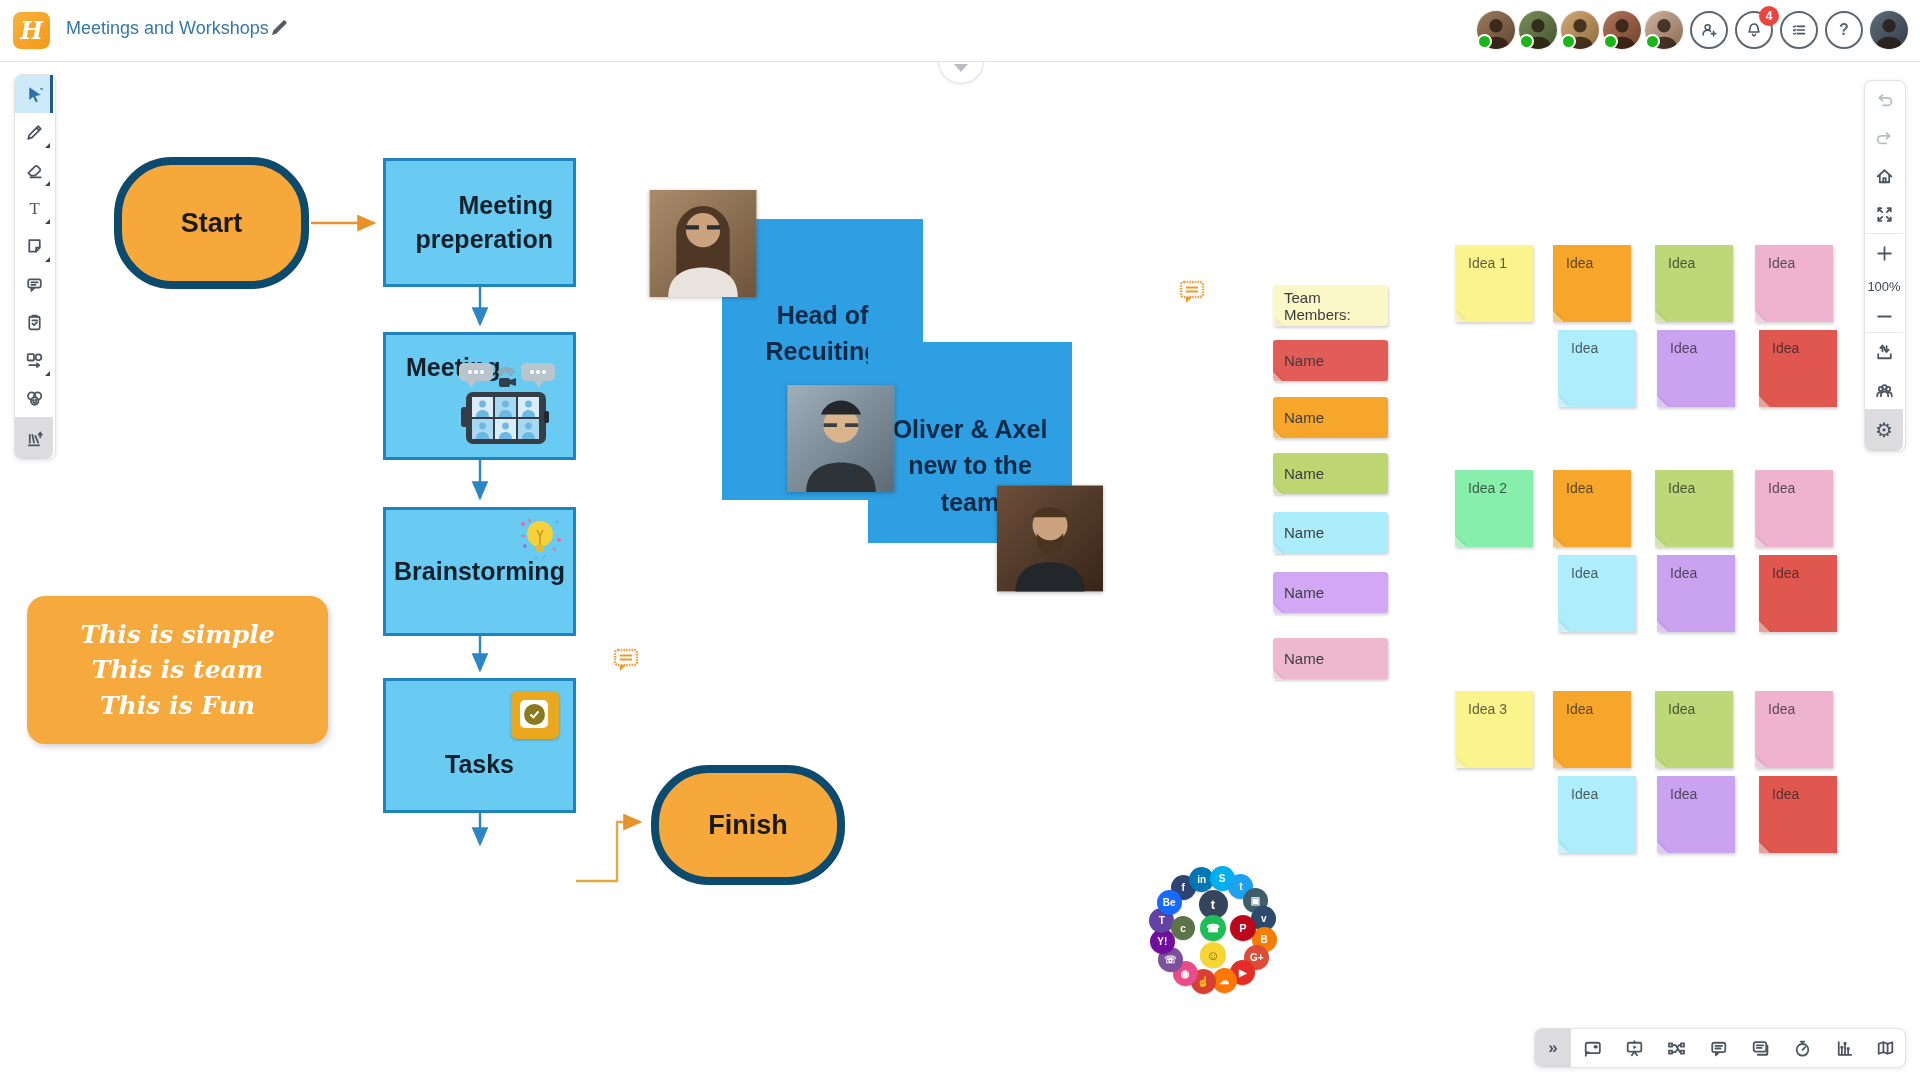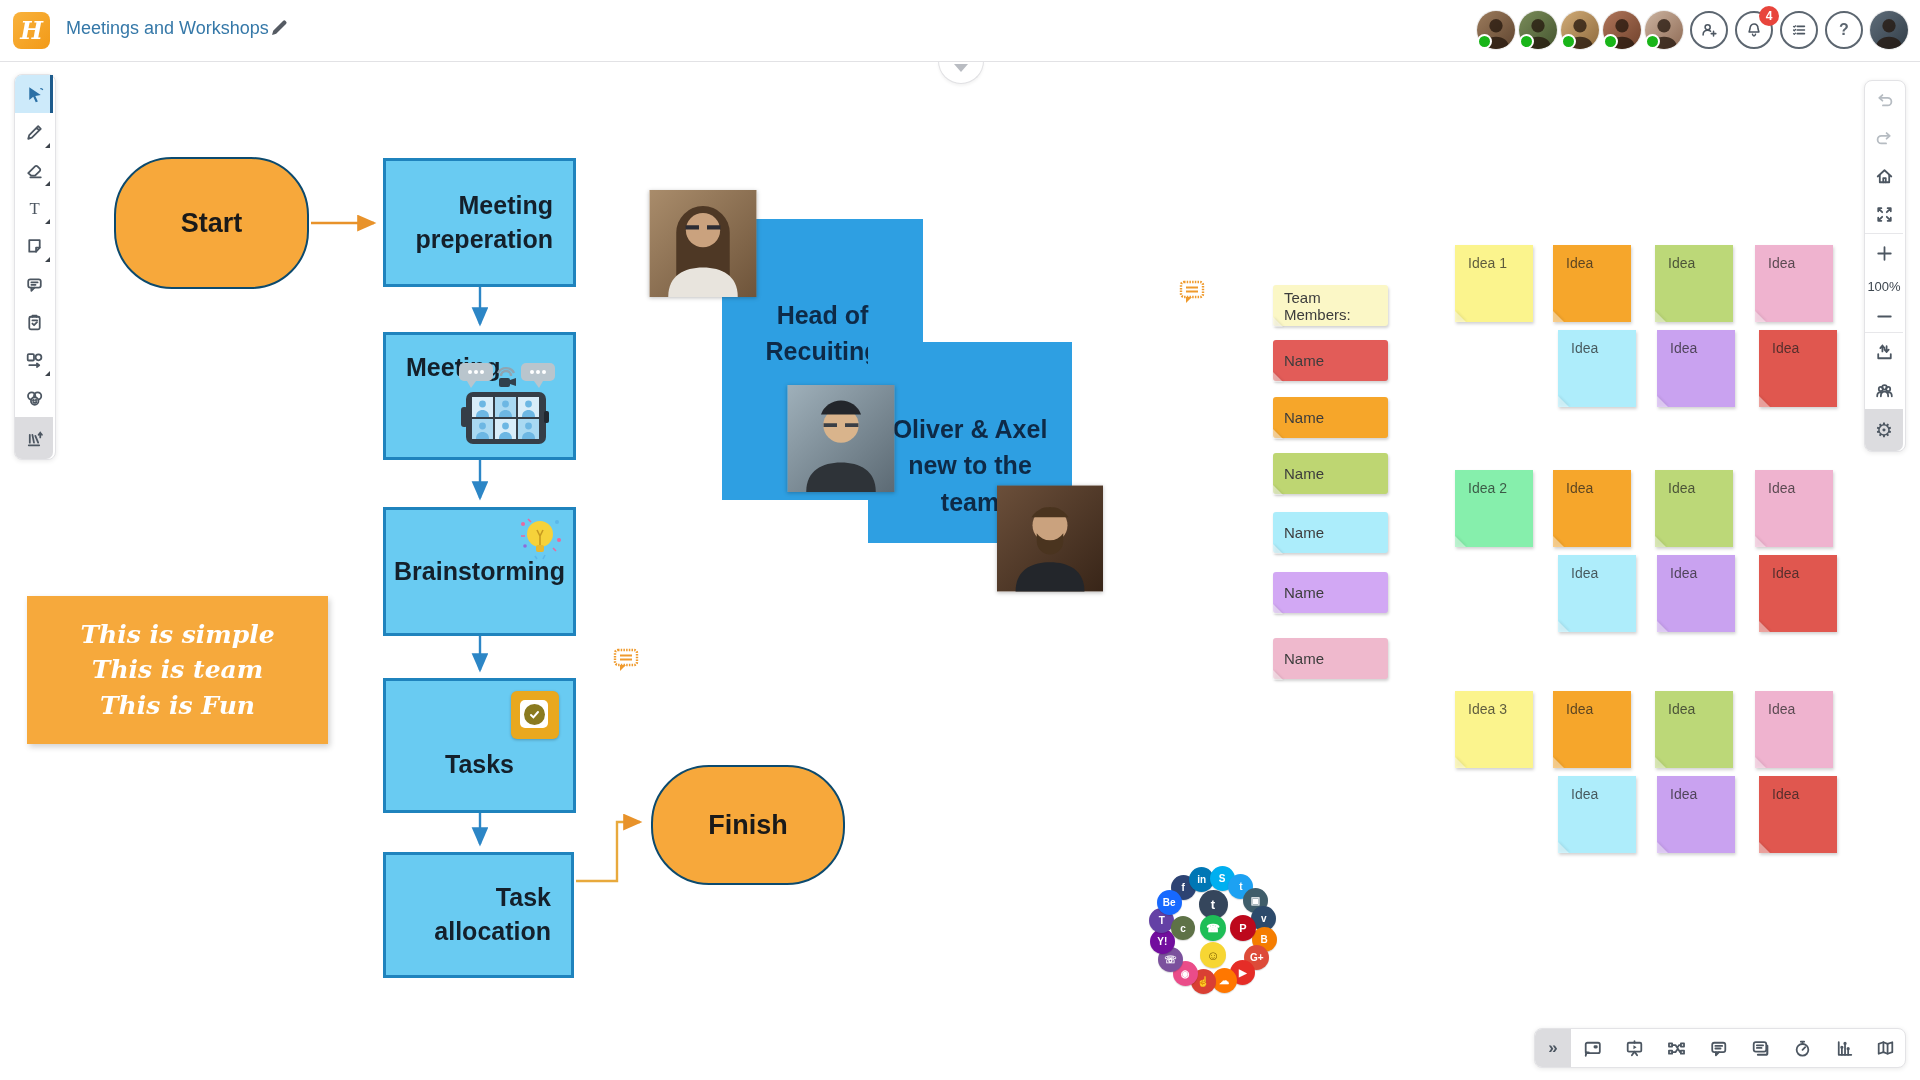--- a/index.html
+++ b/index.html
@@ -31,29 +31,29 @@
   .titem.active{background:#cdeafa;box-shadow:inset -3px 0 0 #1d5b8c;border-radius:7px 0 0 0;}
   .titem .corner{position:absolute;right:3px;bottom:3px;width:0;height:0;border-left:5px solid transparent;border-bottom:5px solid #3c434a;}
   .greyitem{background:#dcdcdf;}
   .ic{stroke:#4c5661;fill:none;stroke-width:1.7;stroke-linecap:round;stroke-linejoin:round;}
   .ic-dim{stroke:#b6bcc2;}
   
   #canvas{position:absolute;left:0;top:0;width:1920px;height:1080px;}
   .flow-box{position:absolute;background:#69cbf2;border:3px solid #1f83bd;box-sizing:border-box;
     display:flex;align-items:center;justify-content:center;text-align:right;
     color:#14202b;font-size:25px;font-weight:600;line-height:1.35;}
-  .flow-pill{position:absolute;background:#f7a83b;border:2px solid #0c4a6e;border-radius:58px;box-sizing:border-box;
+  .flow-pill{position:absolute;background:#f7a83b;border:8px solid #0c4a6e;border-radius:58px;box-sizing:border-box;
     display:flex;align-items:center;justify-content:center;color:#1a1a1a;font-size:27px;font-weight:600;}
   .flat-card{position:absolute;background:#2e9fe2;display:flex;align-items:center;justify-content:center;
     text-align:center;color:#0e2a47;font-size:25px;font-weight:600;line-height:1.45;}
   .photo{position:absolute;box-shadow:0 1px 4px rgba(0,0,0,.25);overflow:hidden;}
   .photo svg{display:block;}
   #orange-note{position:absolute;left:27px;top:596px;width:301px;height:148px;background:#f6a93c;
     box-shadow:2px 3px 6px rgba(0,0,0,.18);display:flex;flex-direction:column;align-items:center;justify-content:center;
-    color:#fff;font-family:"DejaVu Serif",serif;font-style:italic;font-weight:bold;font-size:25px;line-height:1.42;}
+    color:#fff;font-family:"DejaVu Serif",serif;font-style:italic;font-weight:bold;font-size:25px;line-height:1.42;border-radius:18px;}
   .sticky{position:absolute;box-sizing:border-box;padding:10px 13px;font-size:14px;color:rgba(30,30,30,.72);
     box-shadow:1px 2px 3px rgba(0,0,0,.18);}
   .sticky::after{content:"";position:absolute;left:0;bottom:0;width:0;height:0;
     border-left:11px solid rgba(255,255,255,.45);border-top:11px solid transparent;
     filter:drop-shadow(1px -1px 1px rgba(0,0,0,.15));}
   .tag{position:absolute;left:1273px;width:115px;height:41px;box-sizing:border-box;border-radius:3px;
     display:flex;align-items:center;padding-left:11px;font-size:15px;color:#3c3c3c;
     box-shadow:1px 2px 3px rgba(0,0,0,.18);}
   .tag::after{content:"";position:absolute;left:0;bottom:-1px;width:0;height:0;
     border-left:10px solid rgba(255,255,255,.5);border-top:10px solid transparent;
@@ -158,23 +158,20 @@
     <div class="abs" style="right:14px;top:10px;width:48px;height:48px;border-radius:6px;background:#e9a81e;box-shadow:0 1px 3px rgba(0,0,0,.25);">
       <div class="abs" style="left:9px;top:9px;width:28px;height:28px;background:#fff;border-radius:5px;"></div>
       <div class="abs" style="left:13px;top:13px;width:21px;height:21px;border-radius:50%;background:#8a7a1f;display:flex;align-items:center;justify-content:center;">
         <svg width="13" height="13" viewBox="0 0 13 13">
             <path d="M3 7 l2.4 2.4 L10 4" stroke="#fff" stroke-width="2" fill="none" stroke-linecap="round"></path>
           </svg>
       </div>
     </div>
   </div>
 
-  <div class="flow-box" style="left:383px;top:852px;width:191px;height:126px;padding:0 20px;">
-    <span>Task allocation</span>
-  </div>
 
   <div class="flow-pill" style="left:651px;top:765px;width:194px;height:120px;">
     <span>Finish</span>
   </div>
 
   <div id="orange-note">
     <span>This is simple</span>
     <span>This is team</span>
     <span>This is Fun</span>
   </div>

